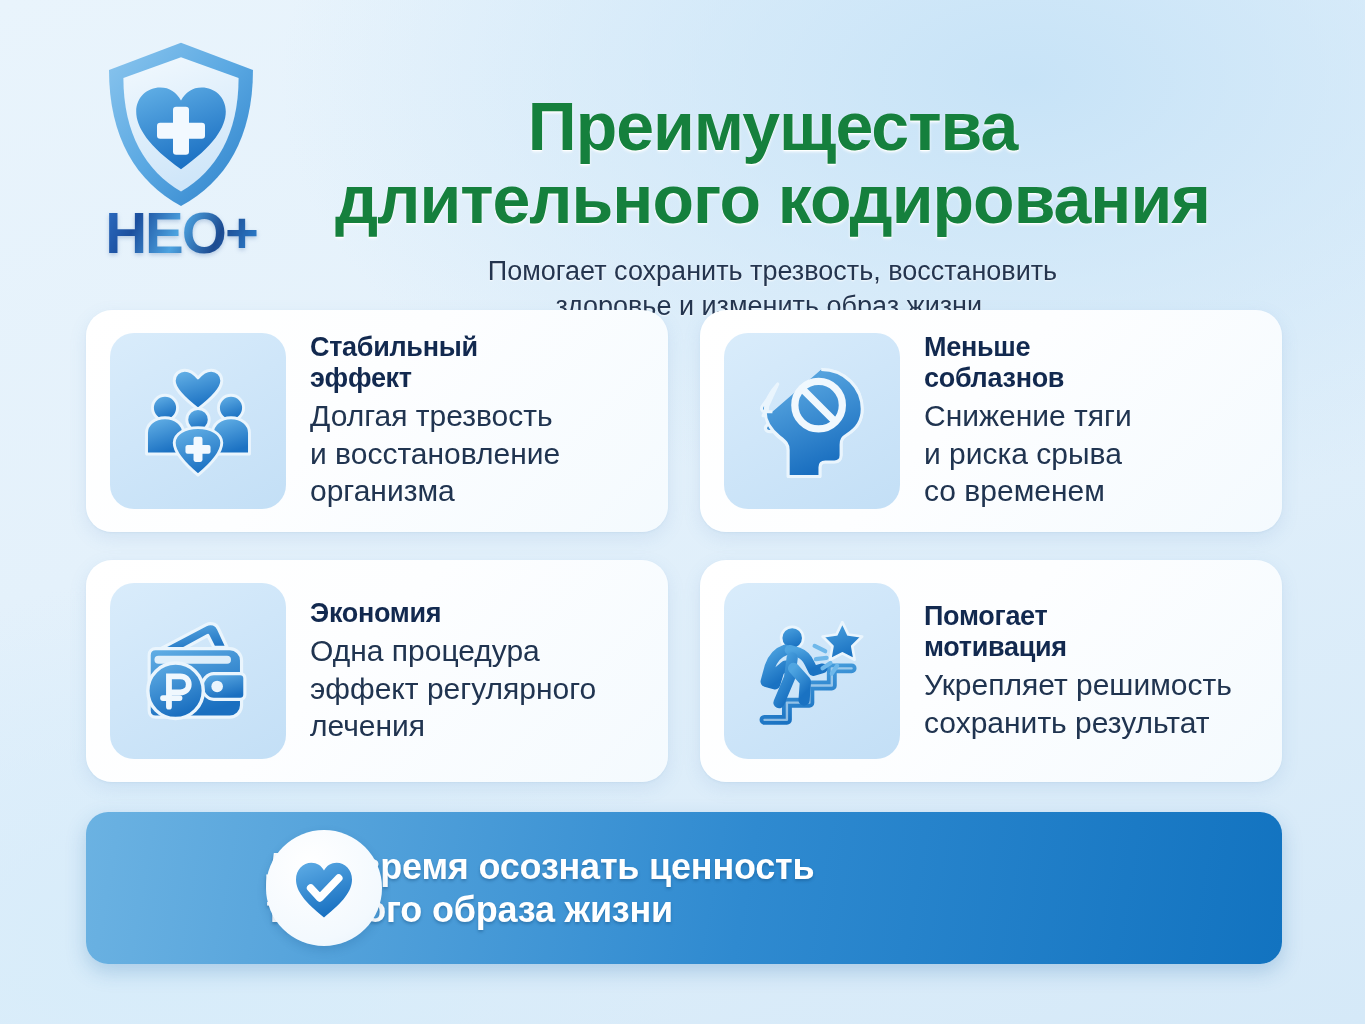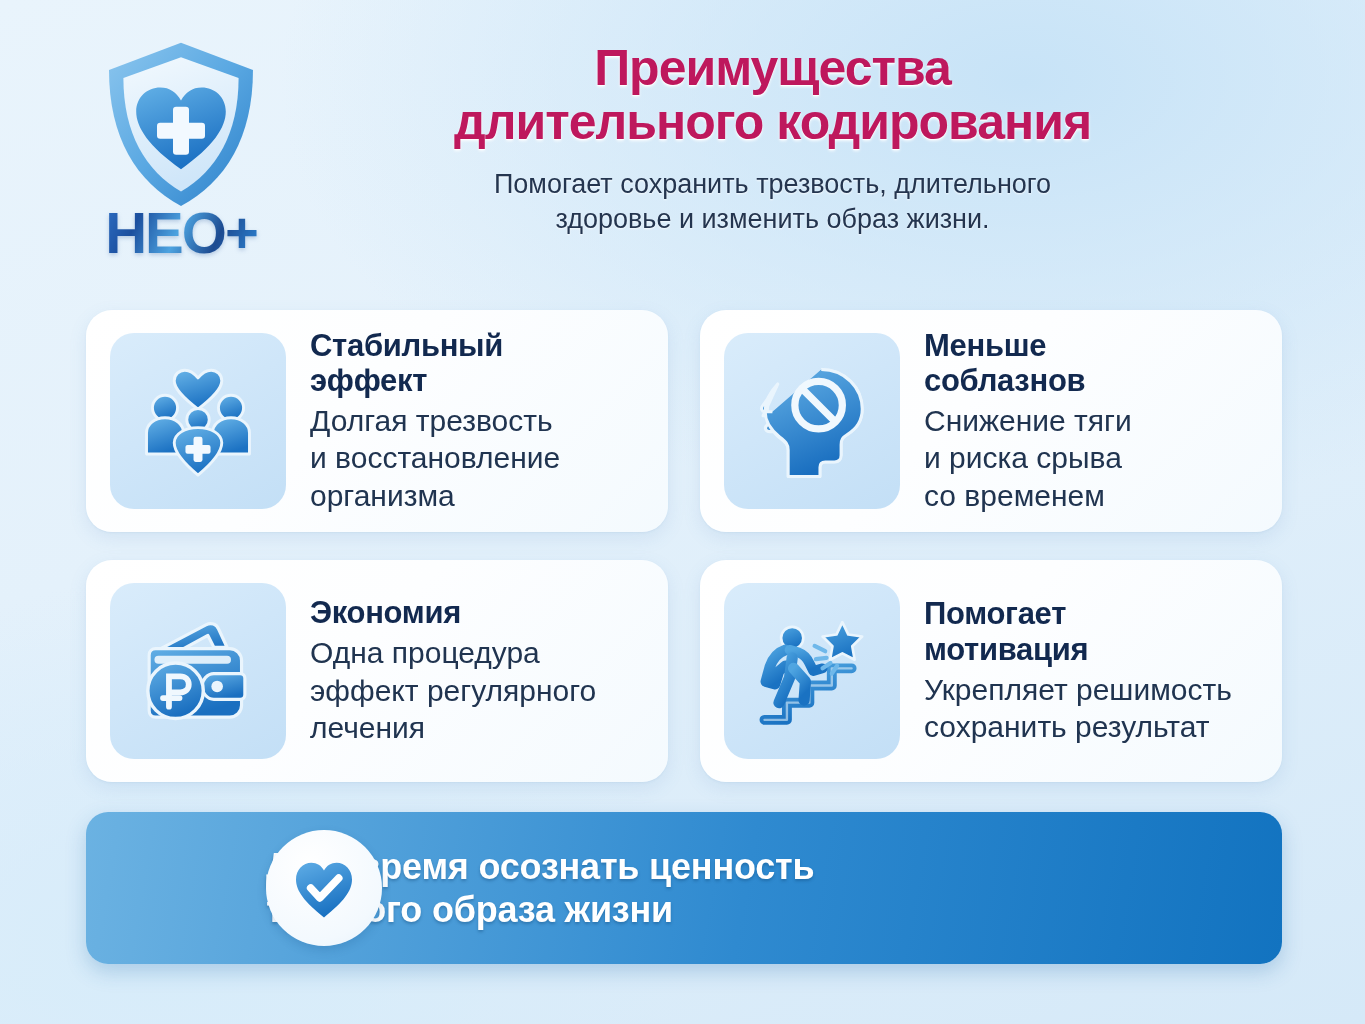--- a/index.html
+++ b/index.html
@@ -59,26 +59,27 @@
 
   .title-block {
     position: absolute;
     left: 275px;
     right: 95px;
     top: 42px;
     text-align: center;
   }
 
   .main-title {
-    font-size: 50px;
+    font-size: 68px;
     line-height: 1.07;
     font-weight: bold;
-    color: #be185d;
+    color: #15803d;
     letter-spacing: -1px;
     text-shadow: 0 2px 3px rgba(255,255,255,.85), 0 1px 0 rgba(255,255,255,.9);
+    margin-top: 48px;
   }
 
   .subtitle {
     margin-top: 18px;
     font-size: 27px;
     line-height: 1.3;
     color: #24354f;
     text-shadow: 0 1px 2px rgba(255,255,255,.8);
   }
 
@@ -113,21 +114,21 @@
     display: flex;
     align-items: center;
     justify-content: center;
   }
 
   .icon-tile svg { width: 132px; height: 132px; display: block; }
 
   .card-text { padding-left: 24px; padding-right: 4px; }
 
   .card-title {
-    font-size: 31px;
+    font-size: 27px;
     font-weight: bold;
     line-height: 1.13;
     color: #12294f;
     margin-bottom: 4px;
     letter-spacing: -.3px;
   }
 
   .card-desc {
     font-size: 30px;
     line-height: 1.25;
@@ -207,21 +208,21 @@
       </div>
       <div class="brand-word">НЕО+</div>
     </div>
 
     <div class="title-block">
       <div class="main-title">
         <div>Преимущества</div>
         <div>длительного кодирования</div>
       </div>
       <div class="subtitle">
-        <div>Помогает сохранить трезвость, длительного</div>
+        <div>Помогает сохранить трезвость, восстановить</div>
         <div>здоровье и изменить образ жизни.</div>
       </div>
     </div>
   </div>
 
   <div class="grid">
 
     <div class="card">
       <div class="icon-tile">
         <svg viewBox="0 0 100 100">

